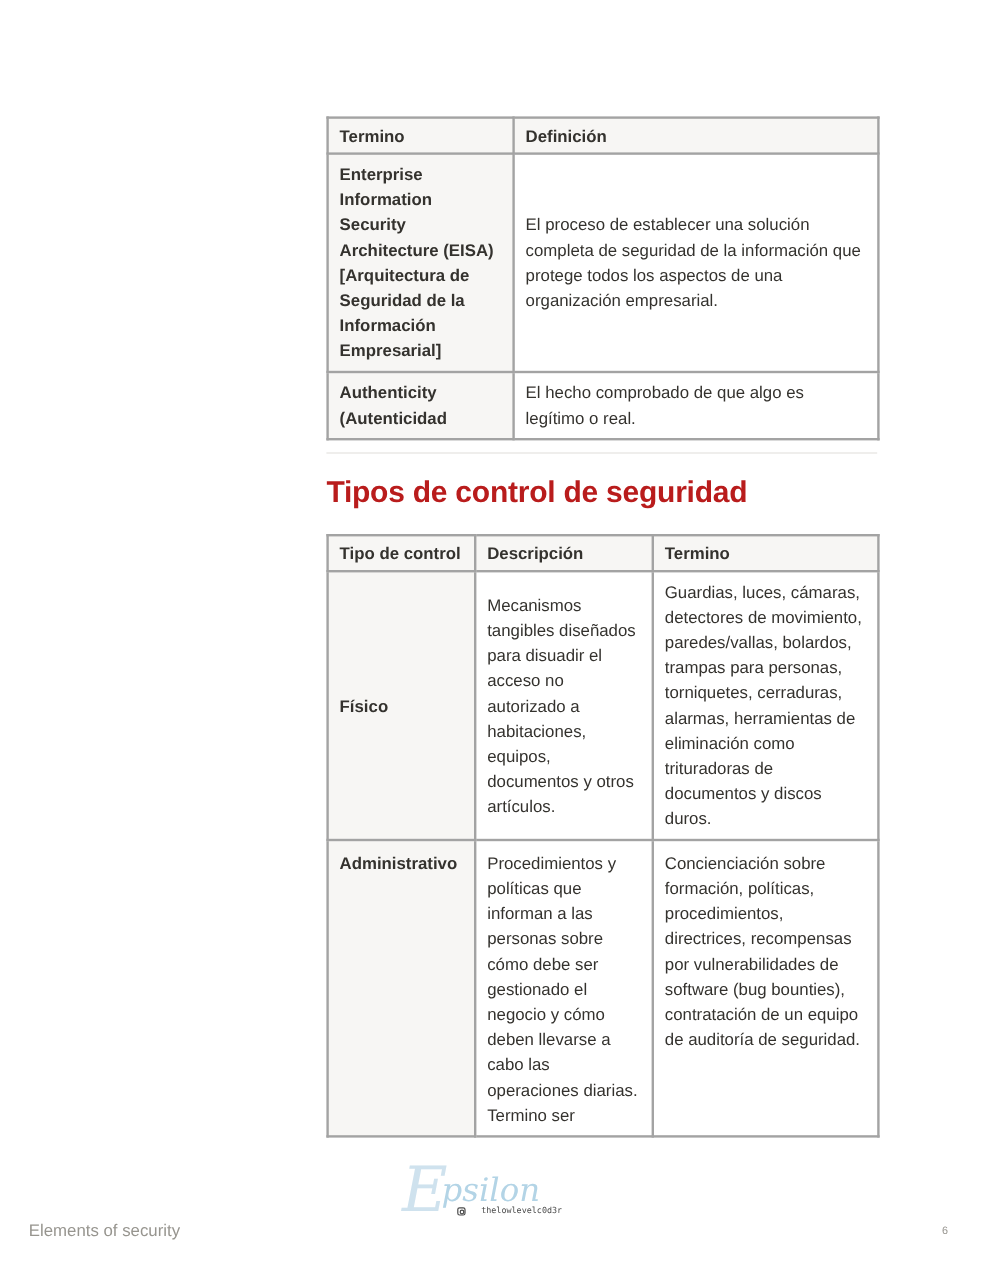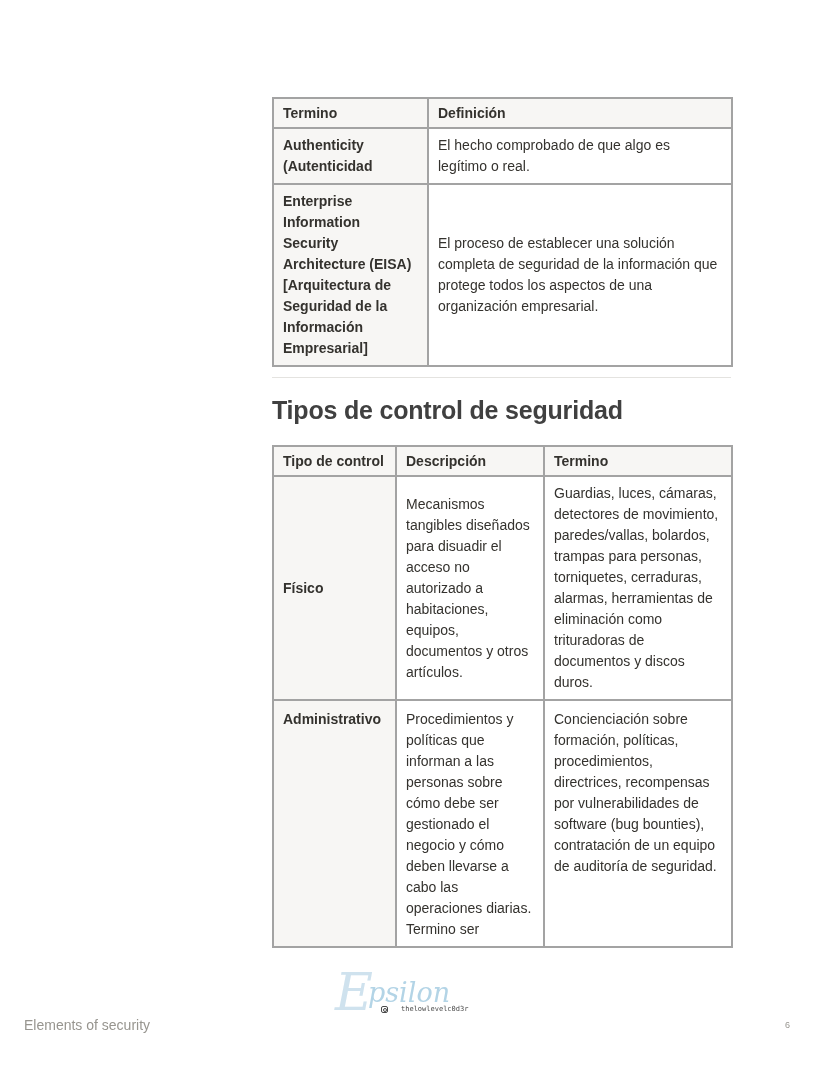--- a/index.html
+++ b/index.html
@@ -52,21 +52,21 @@
     width: 459px; height: 1px;
     background: #e4e3e0;
   }
   .section-heading {
     position: absolute;
     left: 272px; top: 394px;
     width: 459px;
     font-size: 25px;
     line-height: 32px;
     font-weight: 700;
-    color: #404040;
+    color: #b91c1c;
     letter-spacing: -0.2px;
   }
 
   
   .watermark {
     position: absolute;
     left: 335px; top: 966px;
     width: 130px;
   }
   .wm-brand {
@@ -140,26 +140,26 @@
       <col style="width:304px">
     </colgroup>
     <thead>
       <tr>
         <th>Termino</th>
         <th>Definición</th>
       </tr>
     </thead>
     <tbody>
       <tr>
+        <td class="key">Enterprise Information Security Architecture (EISA) [Arquitectura de Seguridad de la Información Empresarial]</td>
+        <td>El proceso de establecer una solución completa de seguridad de la información que protege todos los aspectos de una organización empresarial.</td>
+      </tr>
+      <tr>
         <td class="key">Authenticity (Autenticidad</td>
         <td>El hecho comprobado de que algo es legítimo o real.</td>
-      </tr>
-      <tr>
-        <td class="key">Enterprise Information Security Architecture (EISA) [Arquitectura de Seguridad de la Información Empresarial]</td>
-        <td>El proceso de establecer una solución completa de seguridad de la información que protege todos los aspectos de una organización empresarial.</td>
       </tr>
     </tbody>
   </table>
 
   <div class="divider"></div>
 
   <h1 class="section-heading">Tipos de control de seguridad</h1>
 
   <table class="controls-table">
     <colgroup>

